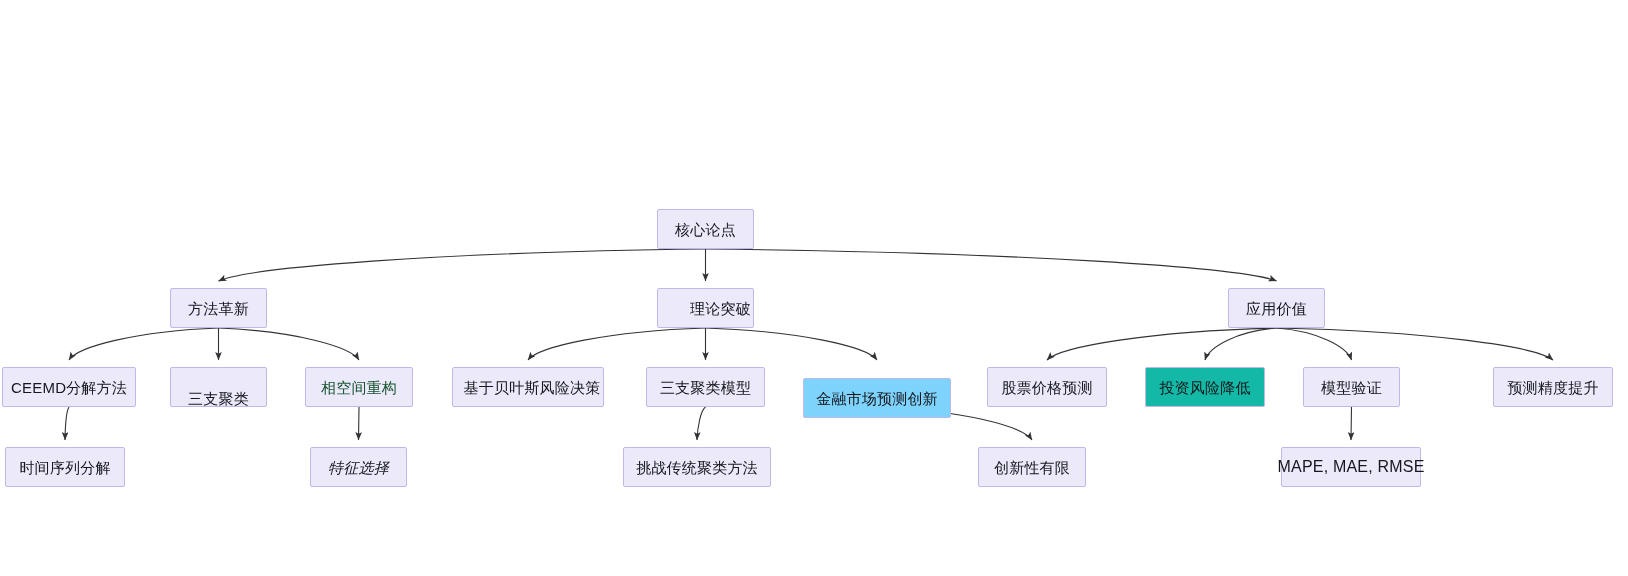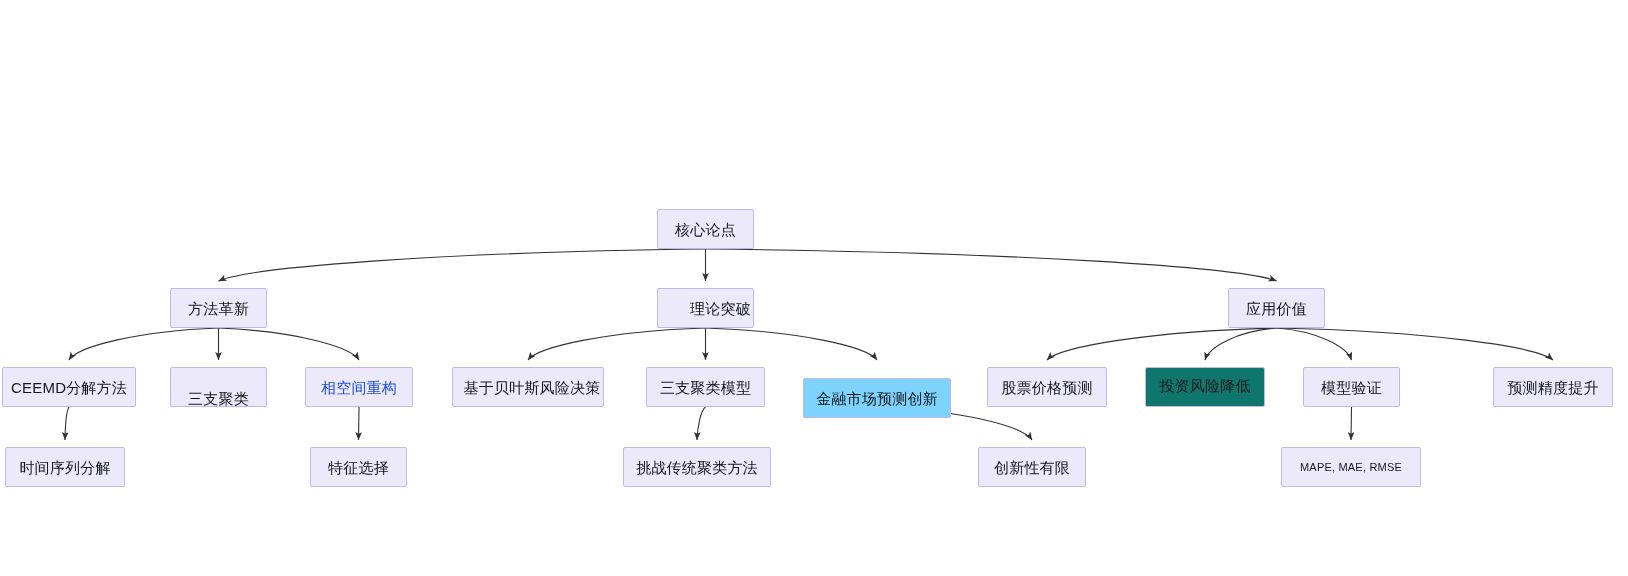--- a/index.html
+++ b/index.html
@@ -41,21 +41,21 @@
     line-height: 1;
     letter-spacing: 0.2px;
     white-space: nowrap;
     user-select: none;
   }
   .node-label {
     display: block;
     padding: 0 4px;
   }
   .node.latin .node-label {
-    font-size: 11px;
+    font-size: 16px;
   }
 </style>
 </head>
 <body>
 
 <div id="diagram-root">
   <svg id="edge-layer" viewBox="0 0 1628 576" width="1628" height="576" xmlns="http://www.w3.org/2000/svg">
     <defs>
       <marker id="arrowhead" markerWidth="9" markerHeight="9" refX="7.2" refY="3" orient="auto" markerUnits="strokeWidth">
         <path d="M0,0 L7.5,3 L0,6 L1.6,3 z" fill="#333333"></path>
@@ -94,48 +94,48 @@
       </div>
       <div class="node" style="left: 1228px; top: 288px; width: 97px; height: 40px; background: rgb(236, 233, 251); border-color: rgb(192, 184, 232); color: rgb(21, 23, 28);">
         <span class="node-label">应用价值</span>
       </div>
       <div class="node" style="left: 2px; top: 367px; width: 134px; height: 40px; background: rgb(236, 233, 251); border-color: rgb(192, 184, 232); color: rgb(21, 23, 28);">
         <span class="node-label">CEEMD分解方法</span>
       </div>
       <div class="node" style="left: 170px; top: 367px; width: 97px; height: 40px; background: rgb(236, 233, 251); border-color: rgb(192, 184, 232); color: rgb(21, 23, 28); align-items: flex-end;">
         <span class="node-label">三支聚类</span>
       </div>
-      <div class="node" style="left: 305px; top: 367px; width: 108px; height: 40px; background: rgb(236, 233, 251); border-color: rgb(192, 184, 232); color: #1d4ed8;">
+      <div class="node" style="left: 305px; top: 367px; width: 108px; height: 40px; background: rgb(236, 233, 251); border-color: rgb(192, 184, 232); color: #14532d;">
         <span class="node-label">相空间重构</span>
       </div>
       <div class="node" style="left: 452px; top: 367px; width: 152px; height: 40px; background: rgb(236, 233, 251); border-color: rgb(192, 184, 232); color: rgb(21, 23, 28); padding-left: 8px;">
         <span class="node-label">基于贝叶斯风险决策</span>
       </div>
       <div class="node" style="left: 646px; top: 367px; width: 119px; height: 40px; background: rgb(236, 233, 251); border-color: rgb(192, 184, 232); color: rgb(21, 23, 28); align-items: center;">
         <span class="node-label">三支聚类模型</span>
       </div>
       <div class="node" style="left: 803px; top: 378px; width: 148px; height: 40px; background: #7dd3fc; border-color: rgb(192, 184, 232); color: rgb(21, 23, 28);">
         <span class="node-label">金融市场预测创新</span>
       </div>
       <div class="node" style="left: 987px; top: 367px; width: 120px; height: 40px; background: rgb(236, 233, 251); border-color: rgb(192, 184, 232); color: rgb(21, 23, 28);">
         <span class="node-label">股票价格预测</span>
       </div>
-      <div class="node" style="left: 1145px; top: 367px; width: 120px; height: 40px; background: #0f766e; border-color: rgb(192, 184, 232); color: rgb(21, 23, 28); font-family: Liberation Mono, monospace;">
+      <div class="node" style="left: 1145px; top: 367px; width: 120px; height: 40px; background: #14b8a6; border-color: rgb(192, 184, 232); color: rgb(21, 23, 28);">
         <span class="node-label">投资风险降低</span>
       </div>
       <div class="node" style="left: 1303px; top: 367px; width: 97px; height: 40px; background: rgb(236, 233, 251); border-color: rgb(192, 184, 232); color: rgb(21, 23, 28); justify-content: center;">
         <span class="node-label">模型验证</span>
       </div>
       <div class="node" style="left: 1493px; top: 367px; width: 120px; height: 40px; background: rgb(236, 233, 251); border-color: rgb(192, 184, 232); color: rgb(21, 23, 28);">
         <span class="node-label">预测精度提升</span>
       </div>
       <div class="node" style="left: 5px; top: 447px; width: 120px; height: 40px; background: rgb(236, 233, 251); border-color: rgb(192, 184, 232); color: rgb(21, 23, 28);">
         <span class="node-label">时间序列分解</span>
       </div>
-      <div class="node" style="left: 310px; top: 447px; width: 97px; height: 40px; background: rgb(236, 233, 251); border-color: rgb(192, 184, 232); color: rgb(21, 23, 28);">
+      <div class="node" style="left: 310px; top: 447px; width: 97px; height: 40px; background: rgb(236, 233, 251); border-color: rgb(192, 184, 232); color: rgb(21, 23, 28); font-style: italic;">
         <span class="node-label">特征选择</span>
       </div>
       <div class="node" style="left: 623px; top: 447px; width: 148px; height: 40px; background: rgb(236, 233, 251); border-color: rgb(192, 184, 232); color: rgb(21, 23, 28);">
         <span class="node-label">挑战传统聚类方法</span>
       </div>
       <div class="node" style="left: 978px; top: 447px; width: 108px; height: 40px; background: rgb(236, 233, 251); border-color: rgb(192, 184, 232); color: rgb(21, 23, 28);">
         <span class="node-label">创新性有限</span>
       </div>
       <div class="node latin" style="left: 1281px; top: 447px; width: 140px; height: 40px; background: rgb(236, 233, 251); border-color: rgb(192, 184, 232); color: rgb(21, 23, 28);">
         <span class="node-label">MAPE, MAE, RMSE</span>

